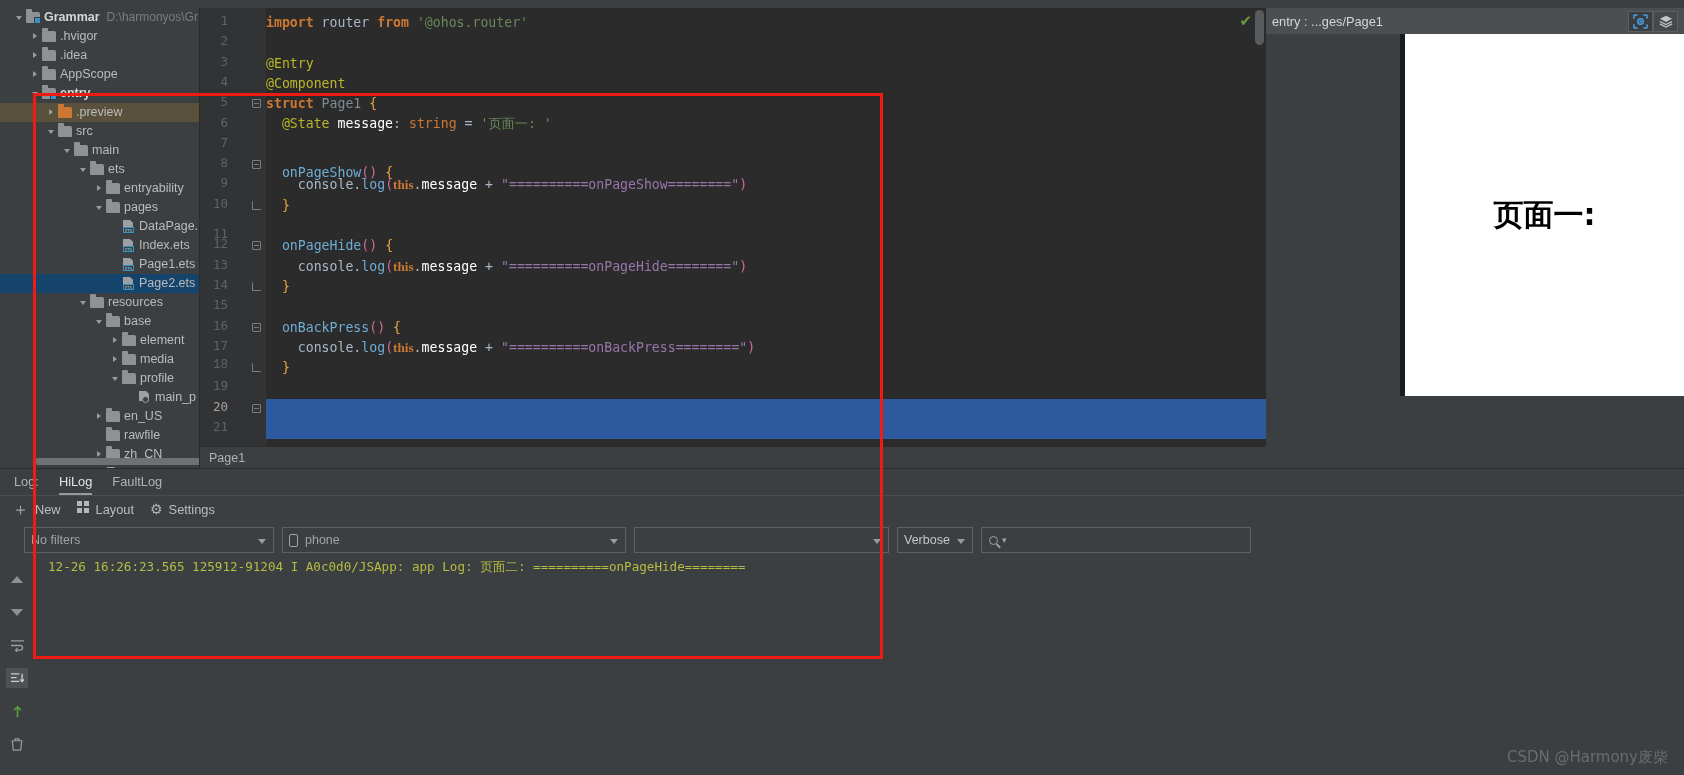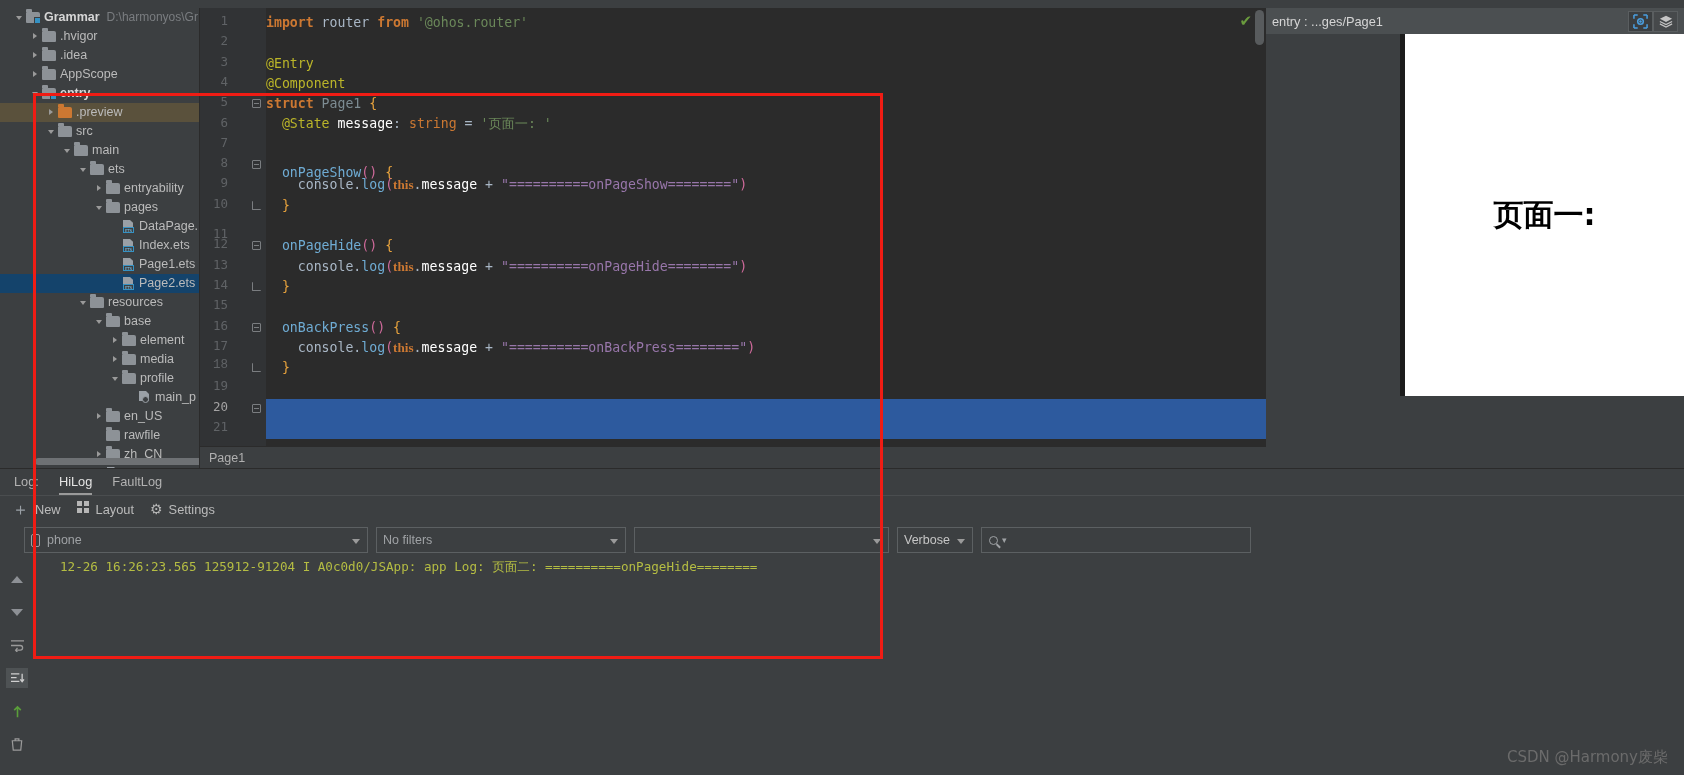--- a/index.html
+++ b/index.html
@@ -283,21 +283,21 @@
   .sb-btn.active { background:#4e5254; }
   .tri-up::before { content:""; border-bottom:7px solid #8d9095; border-left:6px solid transparent; border-right:6px solid transparent; }
   .tri-dn::before { content:""; border-top:7px solid #8d9095; border-left:6px solid transparent; border-right:6px solid transparent; }
 
   #log-output {
     position:absolute; left:34px; top:88px; right:0; bottom:0;
     background:#3c3f41; overflow:hidden;
   }
   .logline {
     font-family:"DejaVu Sans Mono", monospace; font-size:12.6px;
-    color:#b5bd43; line-height:20px; white-space:pre; padding-left:26px;
+    color:#b5bd43; line-height:20px; white-space:pre; padding-left:14px;
   }
   #red-box {
     position:absolute; left:33px; top:93px; width:850px; height:566px;
     border:3px solid #f01c14; z-index:12; pointer-events:none;
   }
   #csdn {
     position:absolute; right:16px; bottom:8px; font-size:15px;
     color:#6b6b6b; z-index:14; font-family:"DejaVu Sans", sans-serif;
   }
   #topstrip {
@@ -629,27 +629,27 @@
           <span><span class="ic-layout"><i></i><i></i><i></i><i></i></span></span>
           <span>Layout</span>
         </div>
         <div class="logact">
           <span><span class="ic-gear">⚙</span></span>
           <span>Settings</span>
         </div>
       </div>
 
     <div id="logfilters">
+      <div class="combo" id="combo-filter">
+        <span>No filters</span>
+        <span class="caret"></span>
+      </div>
       <div class="combo" id="combo-device">
         <span class="ic-phone"></span>
         <span>phone</span>
-        <span class="caret"></span>
-      </div>
-      <div class="combo" id="combo-filter">
-        <span>No filters</span>
         <span class="caret"></span>
       </div>
       <div class="combo" id="combo-extra">
         <span></span>
         <span class="caret"></span>
       </div>
       <div class="combo" id="combo-level">
         <span>Verbose</span>
         <span class="caret"></span>
       </div>

